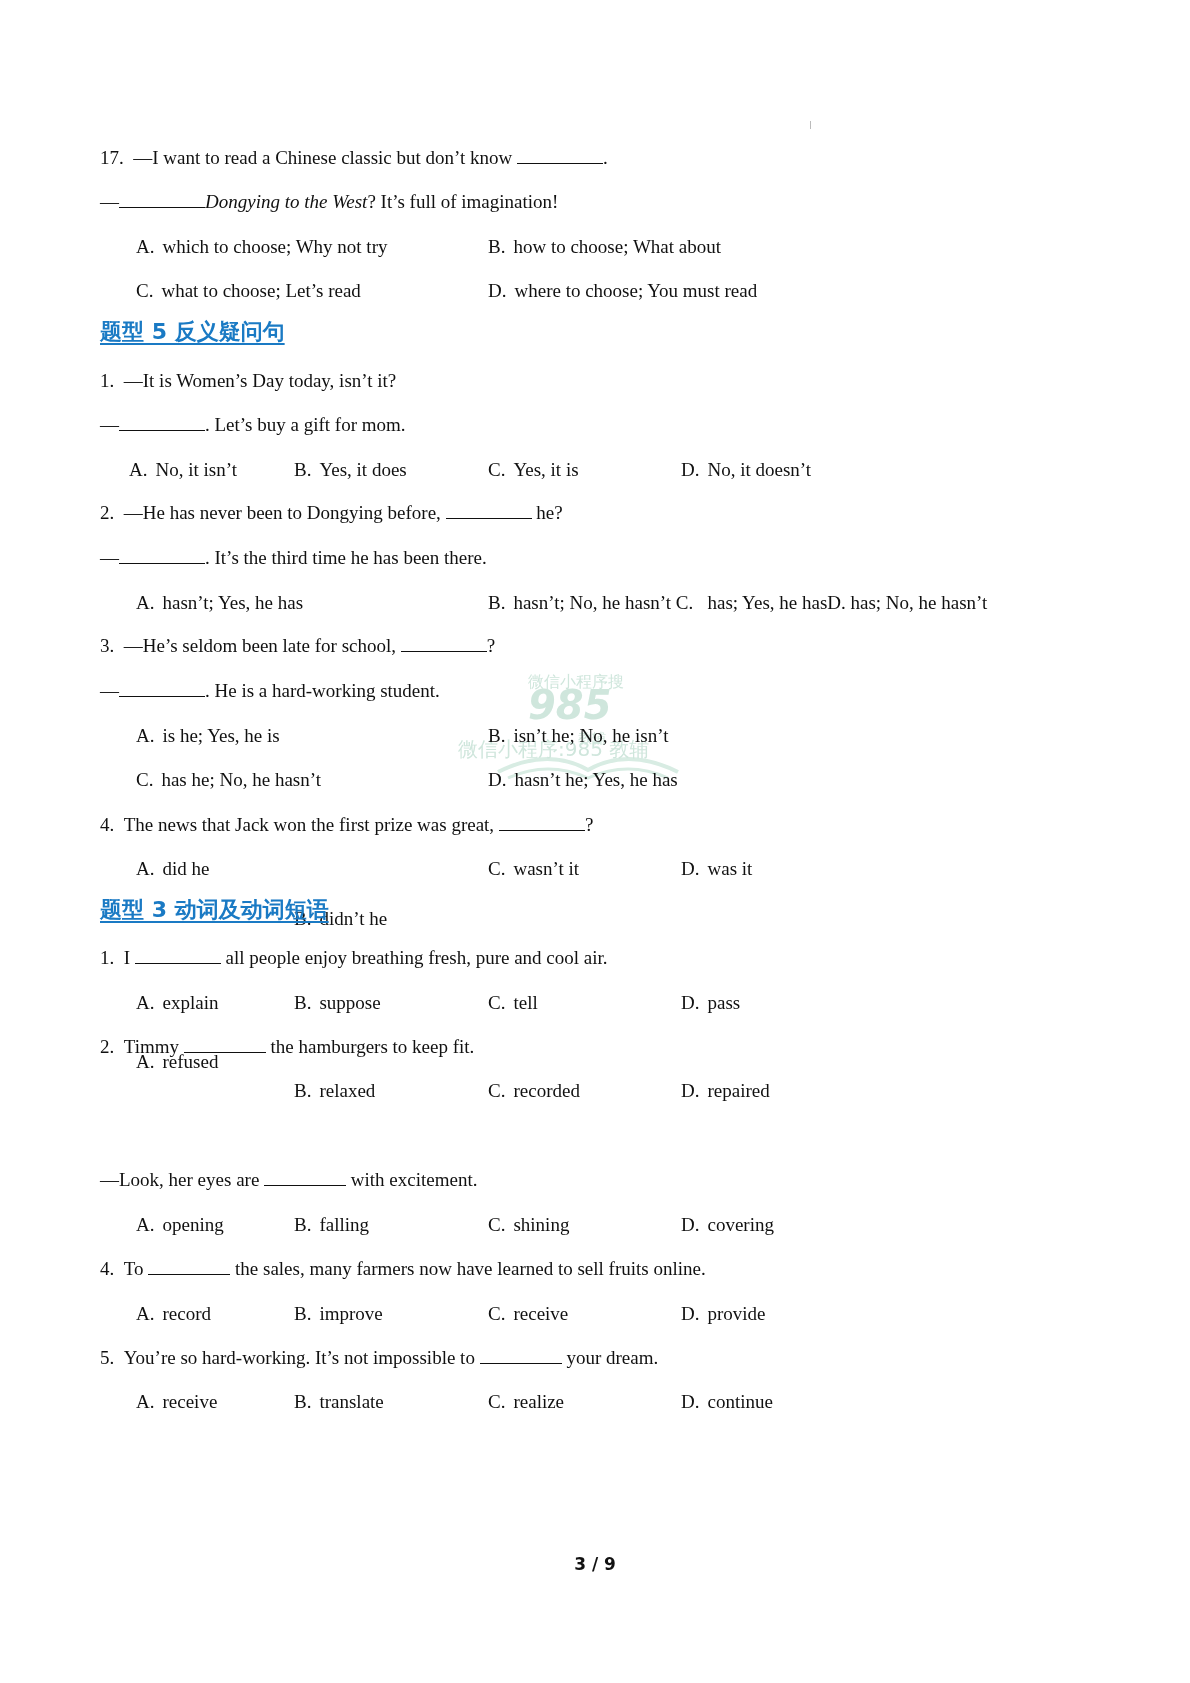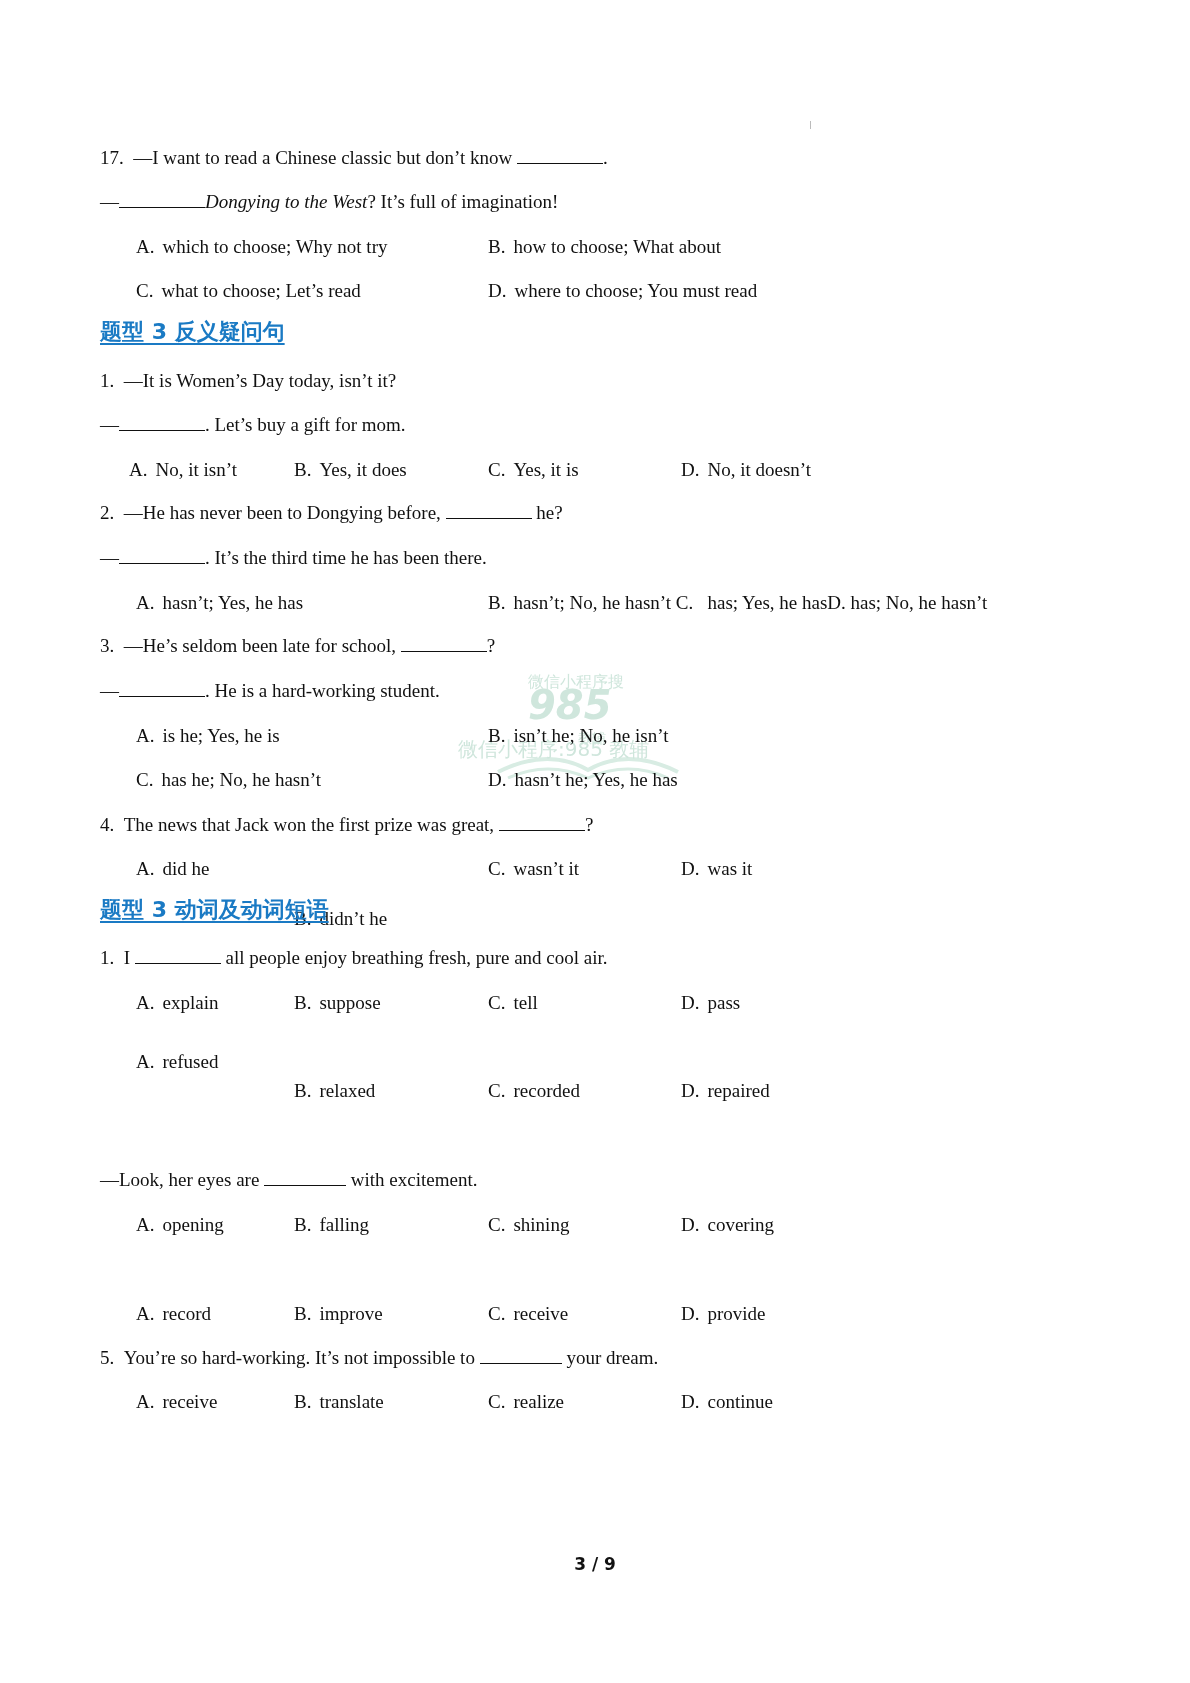--- a/index.html
+++ b/index.html
@@ -53,21 +53,21 @@
     <span>17.</span>&nbsp;&nbsp;<span>—I want to read a Chinese classic but don’t know </span><span class="blank b9"></span><span>.</span>
   </div>
   <div class="line" style="left:100px;top:190px;">
     <span>—</span><span class="blank b9"></span><em>Dongying to the West</em><span>? It’s full of imagination!</span>
   </div>
   <div class="opt" style="left:136px;top:235px;"><span class="letter">A.</span><span>which to choose; Why not try</span></div>
   <div class="opt" style="left:488px;top:235px;"><span class="letter">B.</span><span>how to choose; What about</span></div>
   <div class="opt" style="left:136px;top:279px;"><span class="letter">C.</span><span>what to choose; Let’s read</span></div>
   <div class="opt" style="left:488px;top:279px;"><span class="letter">D.</span><span>where to choose; You must read</span></div>
 
-  <div class="heading" style="left:100px;top:318px;">题型 3  反义疑问句</div>
+  <div class="heading" style="left:100px;top:318px;">题型 5  反义疑问句</div>
 
   <div class="line" style="left:100px;top:369px;">
     <span>1.</span>&nbsp;&nbsp;<span>—It is Women’s Day today, isn’t it?</span>
   </div>
   <div class="line" style="left:100px;top:413px;">
     <span>—</span><span class="blank b9"></span><span>. Let’s buy a gift for mom.</span>
   </div>
   <div class="opt" style="left:129px;top:458px;"><span class="letter">A.</span><span>No, it isn’t</span></div>
   <div class="opt" style="left:294px;top:458px;"><span class="letter">B.</span><span>Yes, it does</span></div>
   <div class="opt" style="left:488px;top:458px;"><span class="letter">C.</span><span>Yes, it is</span></div>
@@ -104,33 +104,39 @@
   <div class="heading" style="left:100px;top:896px;">题型 3  动词及动词短语</div>
 
   <div class="line" style="left:100px;top:946px;">
     <span>1.</span>&nbsp;&nbsp;<span>I </span><span class="blank b9"></span><span> all people enjoy breathing fresh, pure and cool air.</span>
   </div>
   <div class="opt" style="left:136px;top:991px;"><span class="letter">A.</span><span>explain</span></div>
   <div class="opt" style="left:294px;top:991px;"><span class="letter">B.</span><span>suppose</span></div>
   <div class="opt" style="left:488px;top:991px;"><span class="letter">C.</span><span>tell</span></div>
   <div class="opt" style="left:681px;top:991px;"><span class="letter">D.</span><span>pass</span></div>
 
+  <div class="line" style="left:100px;top:1035px;">
+    <span>2.</span>&nbsp;&nbsp;<span>Timmy </span><span class="blank b8"></span><span> the hamburgers to keep fit.</span>
+  </div>
   <div class="opt" style="left:136px;top:1050px;"><span class="letter">A.</span><span>refused</span></div>
   <div class="opt" style="left:294px;top:1079px;"><span class="letter">B.</span><span>relaxed</span></div>
   <div class="opt" style="left:488px;top:1079px;"><span class="letter">C.</span><span>recorded</span></div>
   <div class="opt" style="left:681px;top:1079px;"><span class="letter">D.</span><span>repaired</span></div>
 
   <div class="line" style="left:100px;top:1168px;">
     <span>—Look, her eyes are </span><span class="blank b8"></span><span> with excitement.</span>
   </div>
   <div class="opt" style="left:136px;top:1213px;"><span class="letter">A.</span><span>opening</span></div>
   <div class="opt" style="left:294px;top:1213px;"><span class="letter">B.</span><span>falling</span></div>
   <div class="opt" style="left:488px;top:1213px;"><span class="letter">C.</span><span>shining</span></div>
   <div class="opt" style="left:681px;top:1213px;"><span class="letter">D.</span><span>covering</span></div>
 
+  <div class="line" style="left:100px;top:1257px;">
+    <span>4.</span>&nbsp;&nbsp;<span>To </span><span class="blank b8"></span><span> the sales, many farmers now have learned to sell fruits online.</span>
+  </div>
   <div class="opt" style="left:136px;top:1302px;"><span class="letter">A.</span><span>record</span></div>
   <div class="opt" style="left:294px;top:1302px;"><span class="letter">B.</span><span>improve</span></div>
   <div class="opt" style="left:488px;top:1302px;"><span class="letter">C.</span><span>receive</span></div>
   <div class="opt" style="left:681px;top:1302px;"><span class="letter">D.</span><span>provide</span></div>
 
   <div class="line" style="left:100px;top:1346px;">
     <span>5.</span>&nbsp;&nbsp;<span>You’re so hard-working. It’s not impossible to </span><span class="blank b8"></span><span> your dream.</span>
   </div>
   <div class="opt" style="left:136px;top:1390px;"><span class="letter">A.</span><span>receive</span></div>
   <div class="opt" style="left:294px;top:1390px;"><span class="letter">B.</span><span>translate</span></div>

